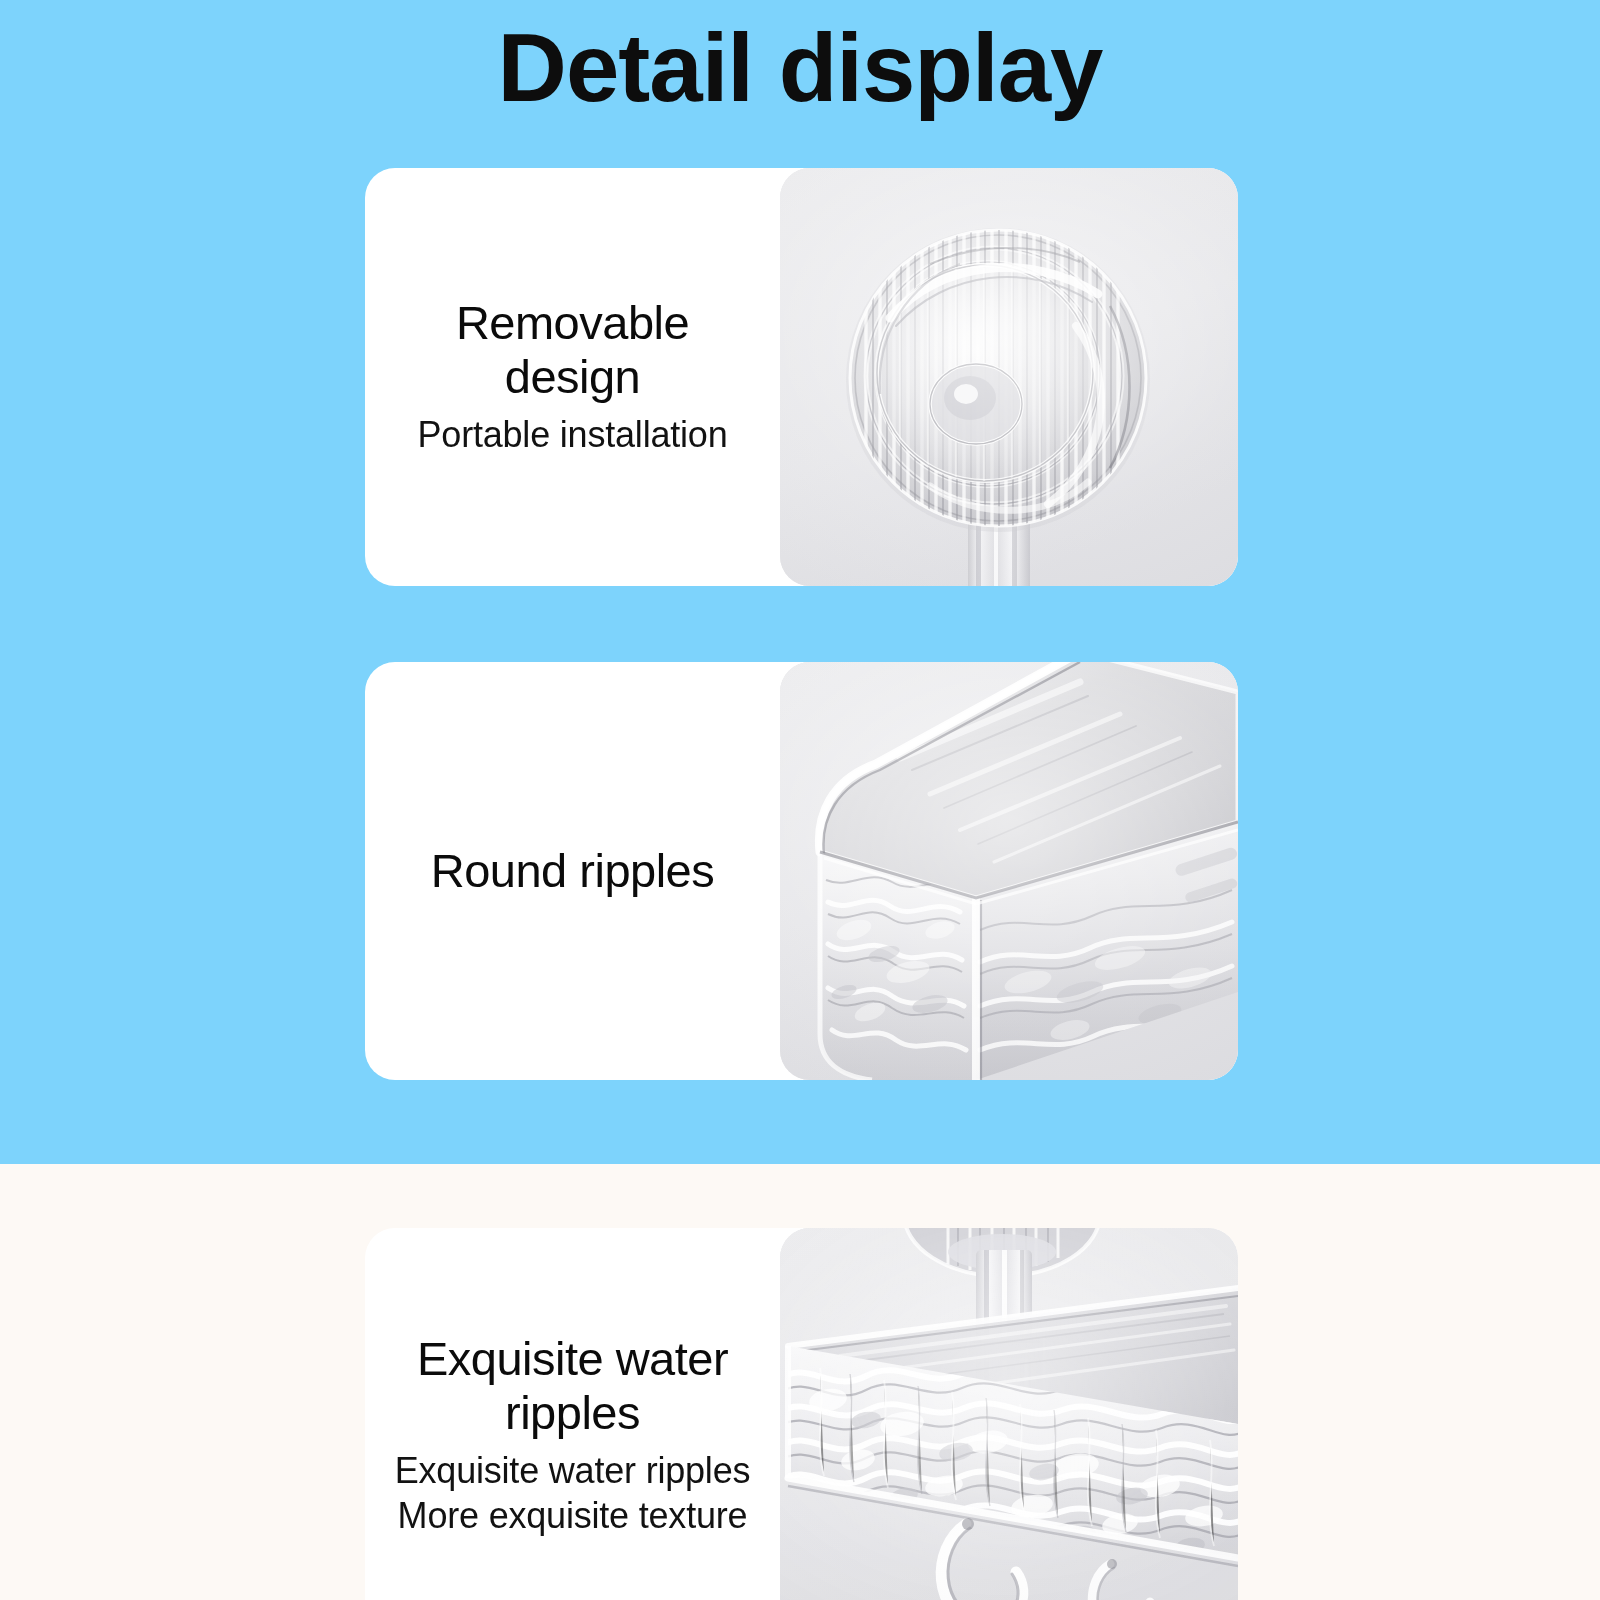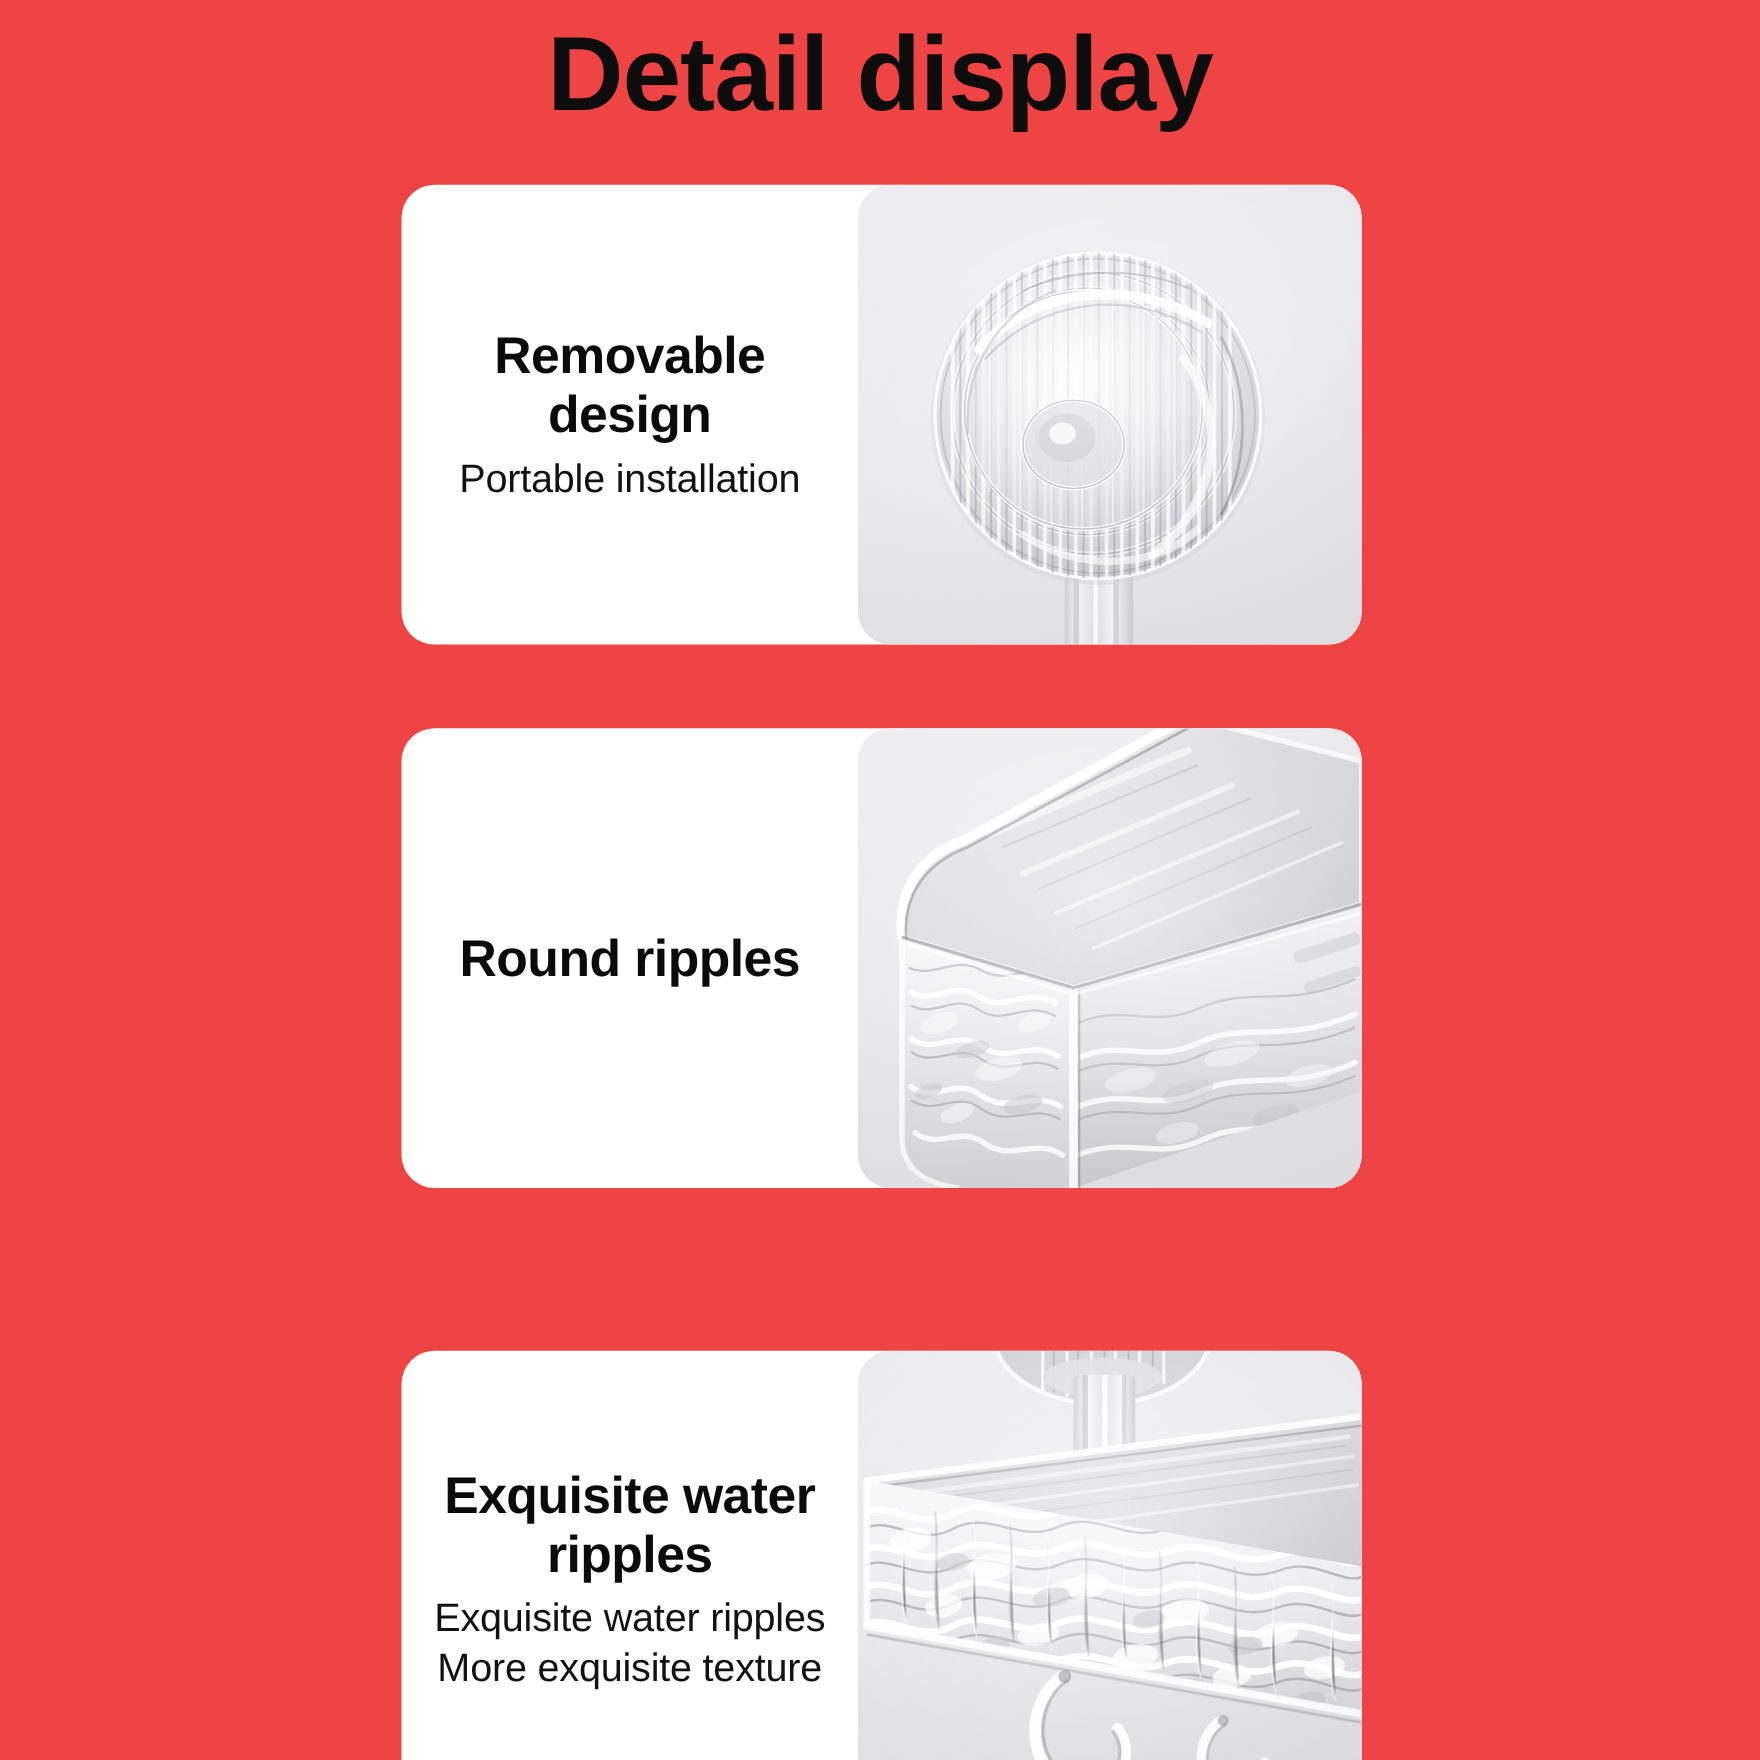--- a/index.html
+++ b/index.html
@@ -12,22 +12,22 @@
 
   body {
     background: #fdf9f5;
     font-family: "Liberation Sans", sans-serif;
     -webkit-font-smoothing: antialiased;
   }
 
   .page {
     position: relative;
     width: 1600px;
-    height: 1600px;
-    background: #ef4444;
+    height: 1164px;
+    background: #7dd3fc;
   }
 
   
   .page-title {
     position: absolute;
     left: 0;
     top: 14px;
     width: 1600px;
     text-align: center;
     font-size: 96px;
@@ -65,21 +65,21 @@
     display: flex;
     flex-direction: column;
     justify-content: center;
     align-items: center;
     padding: 0 14px;
     text-align: center;
   }
 
   .card-heading {
     font-size: 47px;
-    font-weight: 700;
+    font-weight: 400;
     color: #0b0b0b;
     line-height: 1.14;
     letter-spacing: -0.5px;
     max-width: 360px;
   }
 
   .card-sub {
     margin-top: 10px;
     font-size: 36px;
     font-weight: 400;

